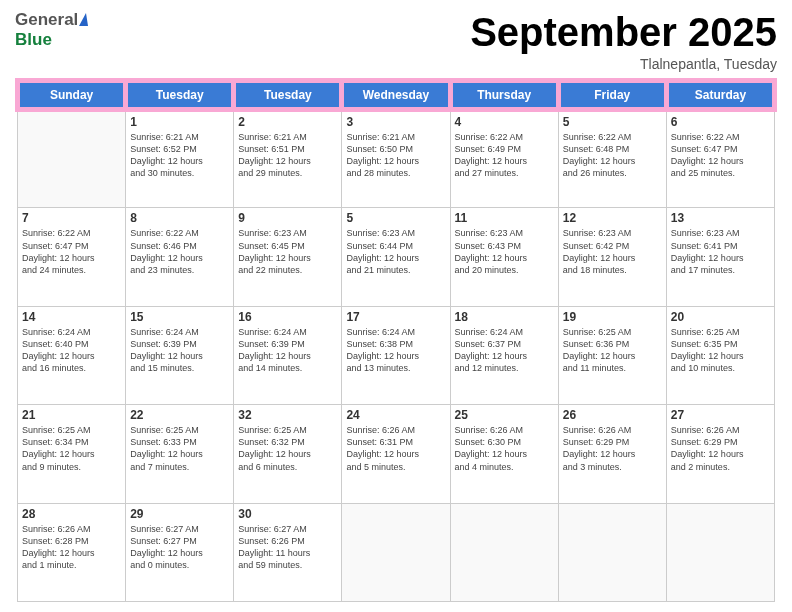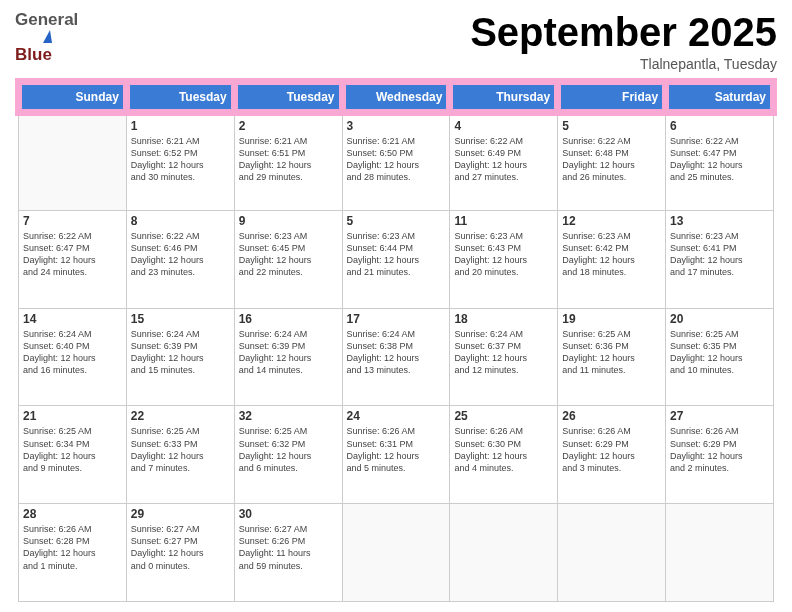--- a/index.html
+++ b/index.html
@@ -48,22 +48,22 @@
       border-collapse: collapse;
       width: 100%;
       table-layout: fixed;
     }
     .calendar th {
       background: #3a7bd5;
       color: #fff;
       font-size: 12px;
       font-weight: bold;
       padding: 5px 4px;
-      text-align: right;
-      border: 7px solid #f9a8d4;
+      text-align: center;
+      border: 5px solid #f9a8d4;
     }
     .calendar td {
       border: 1px solid #ccc;
       vertical-align: top;
       padding: 3px 4px;
       font-size: 9.5px;
       color: #333;
       height: 78px;
     }
     .day-num {
@@ -76,32 +76,31 @@
     .cell-info {
       font-size: 9px;
       color: #444;
       line-height: 1.35;
     }
     .empty-cell {
       background: #f9f9f9;
     }
     .logo-row {
       display: flex;
-      flex-direction: column;
       align-items: center;
     }
     .logo-text-general {
       font-size: 17px;
       font-weight: bold;
       color: #555;
     }
     .logo-text-blue {
       font-size: 17px;
       font-weight: bold;
-      color: #7f1d1d;
+      color: #15803d;
     }
     .logo-triangle {
       width: 0;
       height: 0;
       border-left: 7px solid transparent;
       border-right: 2px solid transparent;
       border-bottom: 13px solid #2563c7;
       display: inline-block;
       margin-left: 1px;
       margin-bottom: 2px;

